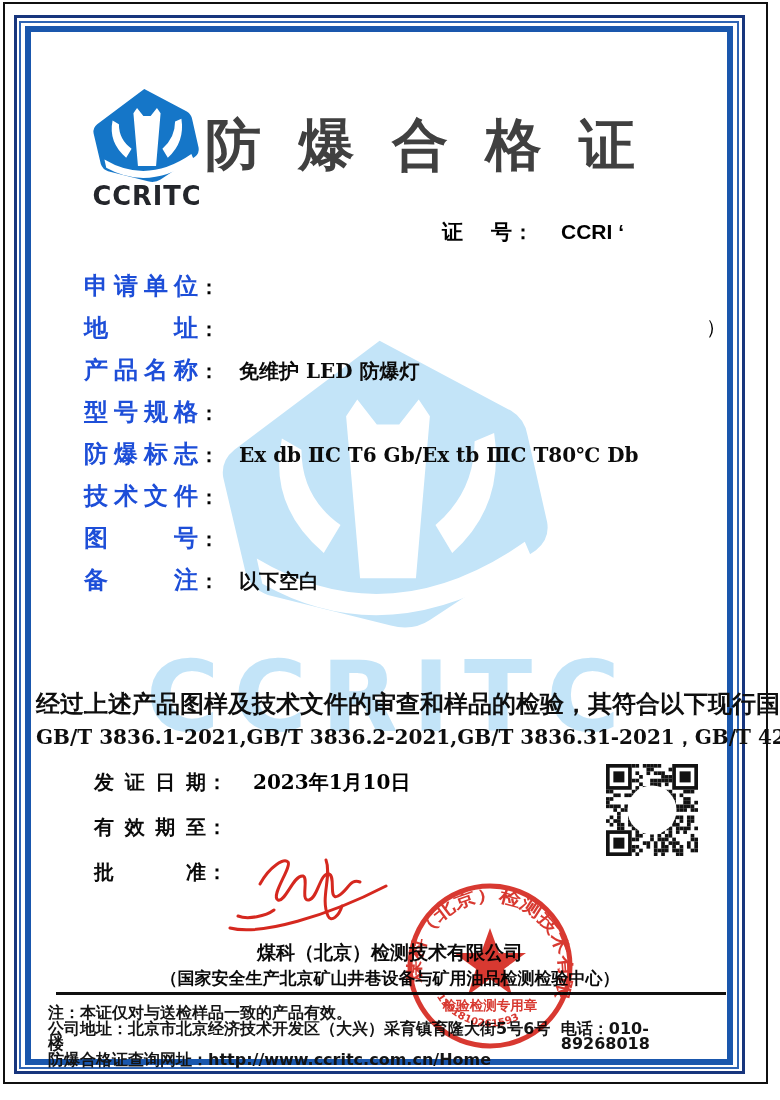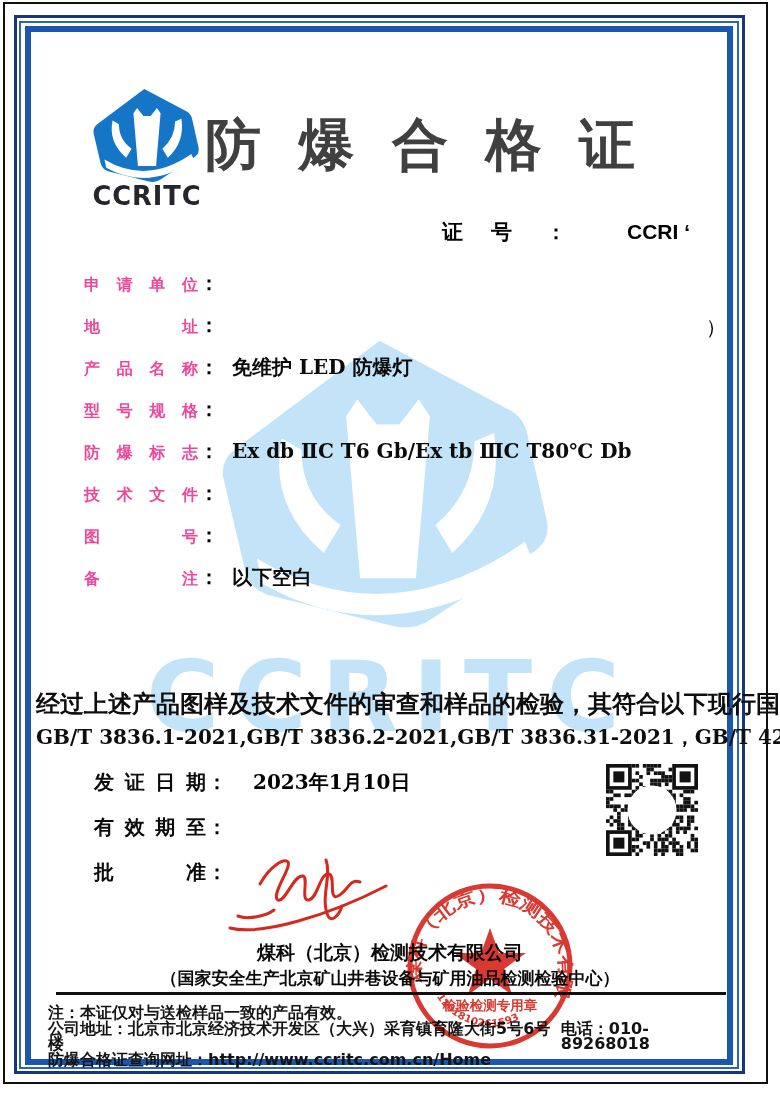--- a/index.html
+++ b/index.html
@@ -26,31 +26,31 @@
   
   .logo{position:absolute;left:86px;top:88px;width:122px;height:96px;color:var(--brand-blue,#1576c8);z-index:1;}
   .logo-text{
     position:absolute;left:82px;top:180px;width:130px;text-align:center;z-index:1;
     font-size:27px;font-weight:800;letter-spacing:1px;color:#24262b;transform:scaleX(.95);
   }
   .title{
     position:absolute;left:205px;top:108px;width:440px;z-index:1;
     font-size:56px;font-weight:800;color:#404040;white-space:nowrap;letter-spacing:9px;
   }
-  .certno{position:absolute;left:442px;top:218px;z-index:1;display:flex;align-items:baseline;font-size:21px;font-weight:700;gap:33px;}
+  .certno{position:absolute;left:442px;top:218px;z-index:1;display:flex;align-items:baseline;font-size:21px;font-weight:700;}
   .certno .lab{display:inline-block;width:70px;text-align:justify;text-align-last:justify;}
   .certno .val{margin-left:28px;font-family:Liberation Sans, sans-serif;text-align:right;}
 
   
   .fields{position:absolute;left:84px;top:270px;right:46px;z-index:1;}
   .frow{display:flex;align-items:baseline;height:42px;}
-  .flabel{display:inline-block;width:114px;font-size:16px;font-weight:800;color:#ec4899;
+  .flabel{display:inline-block;width:114px;font-size:24px;font-weight:800;color:#1d4ed8;
           text-align:justify;text-align-last:justify;}
   .fcolon{font-size:20px;font-weight:800;margin-left:1px;}
-  .fvalue{margin-left:13px;font-size:20px;font-weight:700;font-family:"DejaVu Serif",serif;color:#0b0b0b;white-space:nowrap;}
+  .fvalue{margin-left:20px;font-size:20px;font-weight:700;font-family:"DejaVu Serif",serif;color:#0b0b0b;white-space:nowrap;}
   .addr-paren{position:absolute;right:54px;top:314px;font-size:20px;font-family:"DejaVu Serif",serif;z-index:1;}
 
   
   .statement{position:absolute;left:36px;right:36px;top:688px;text-align:center;z-index:1;
              font-size:24px;font-weight:800;color:#0e0e0e;white-space:nowrap;}
   .standards{position:absolute;left:36px;right:36px;top:724px;text-align:center;z-index:1;
              font-size:20px;font-weight:700;font-family:"DejaVu Serif",serif;color:#0e0e0e;white-space:nowrap;}
 
   
   .dates{position:absolute;left:94px;top:760px;z-index:1;}

